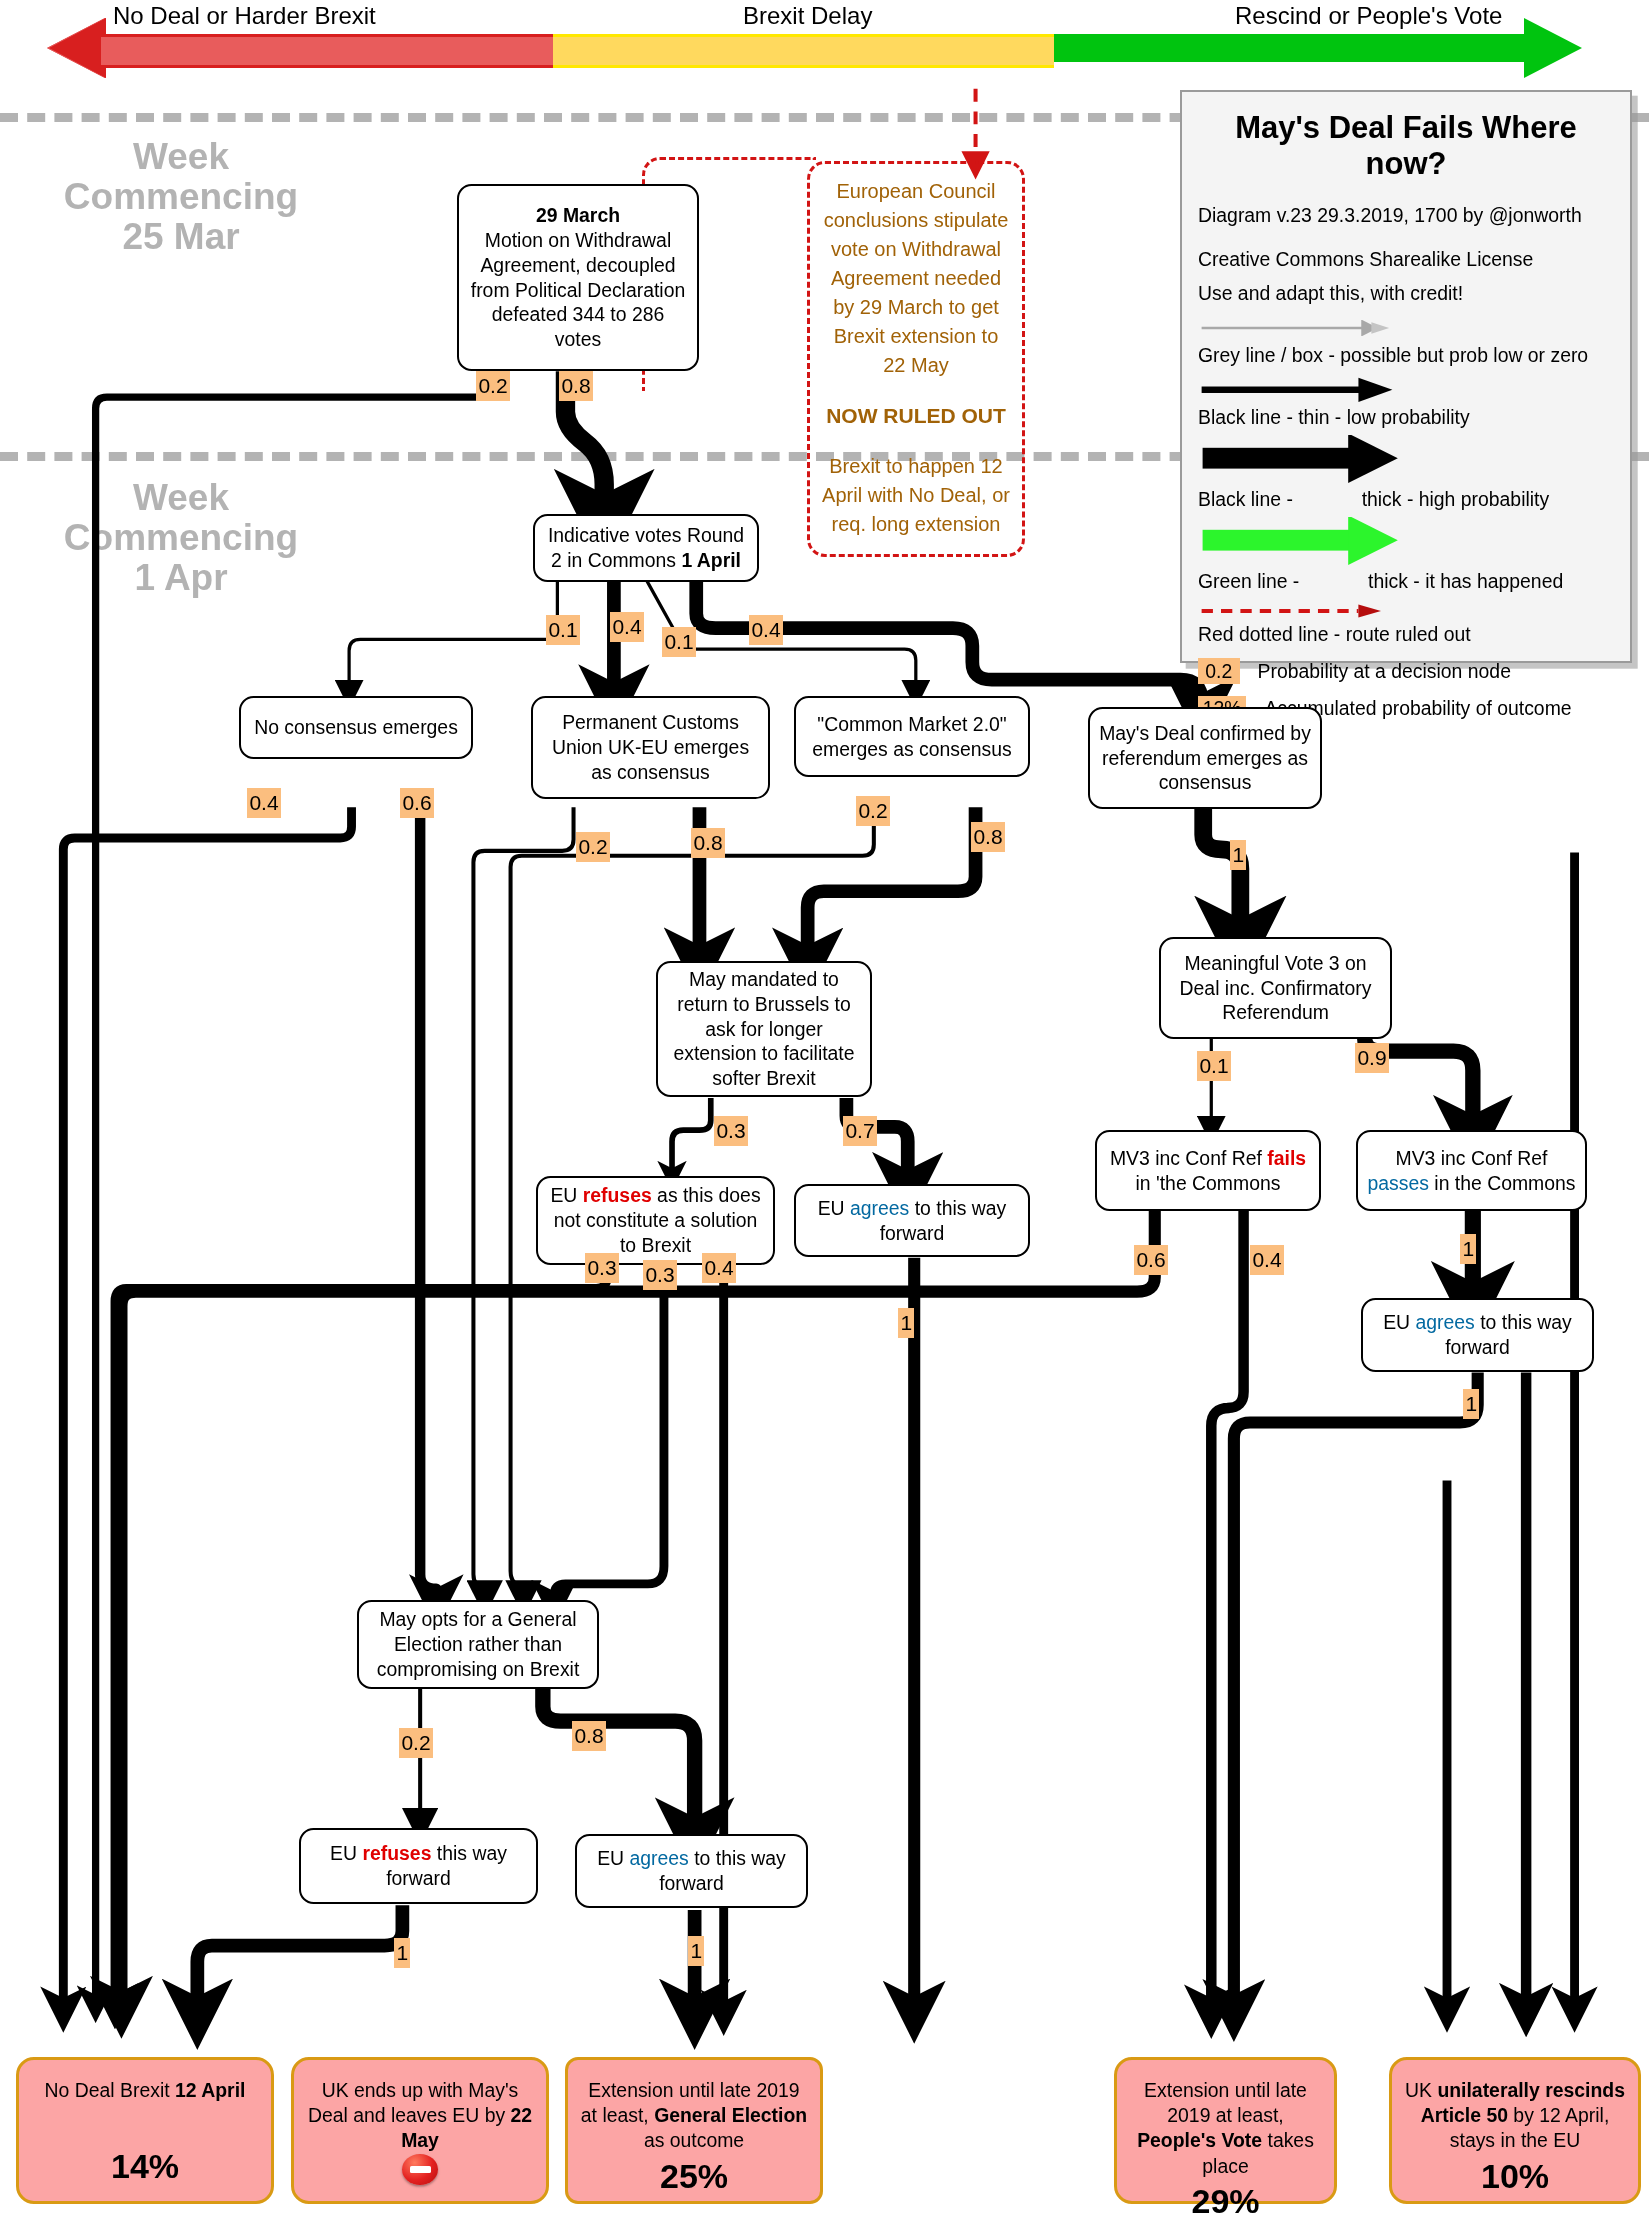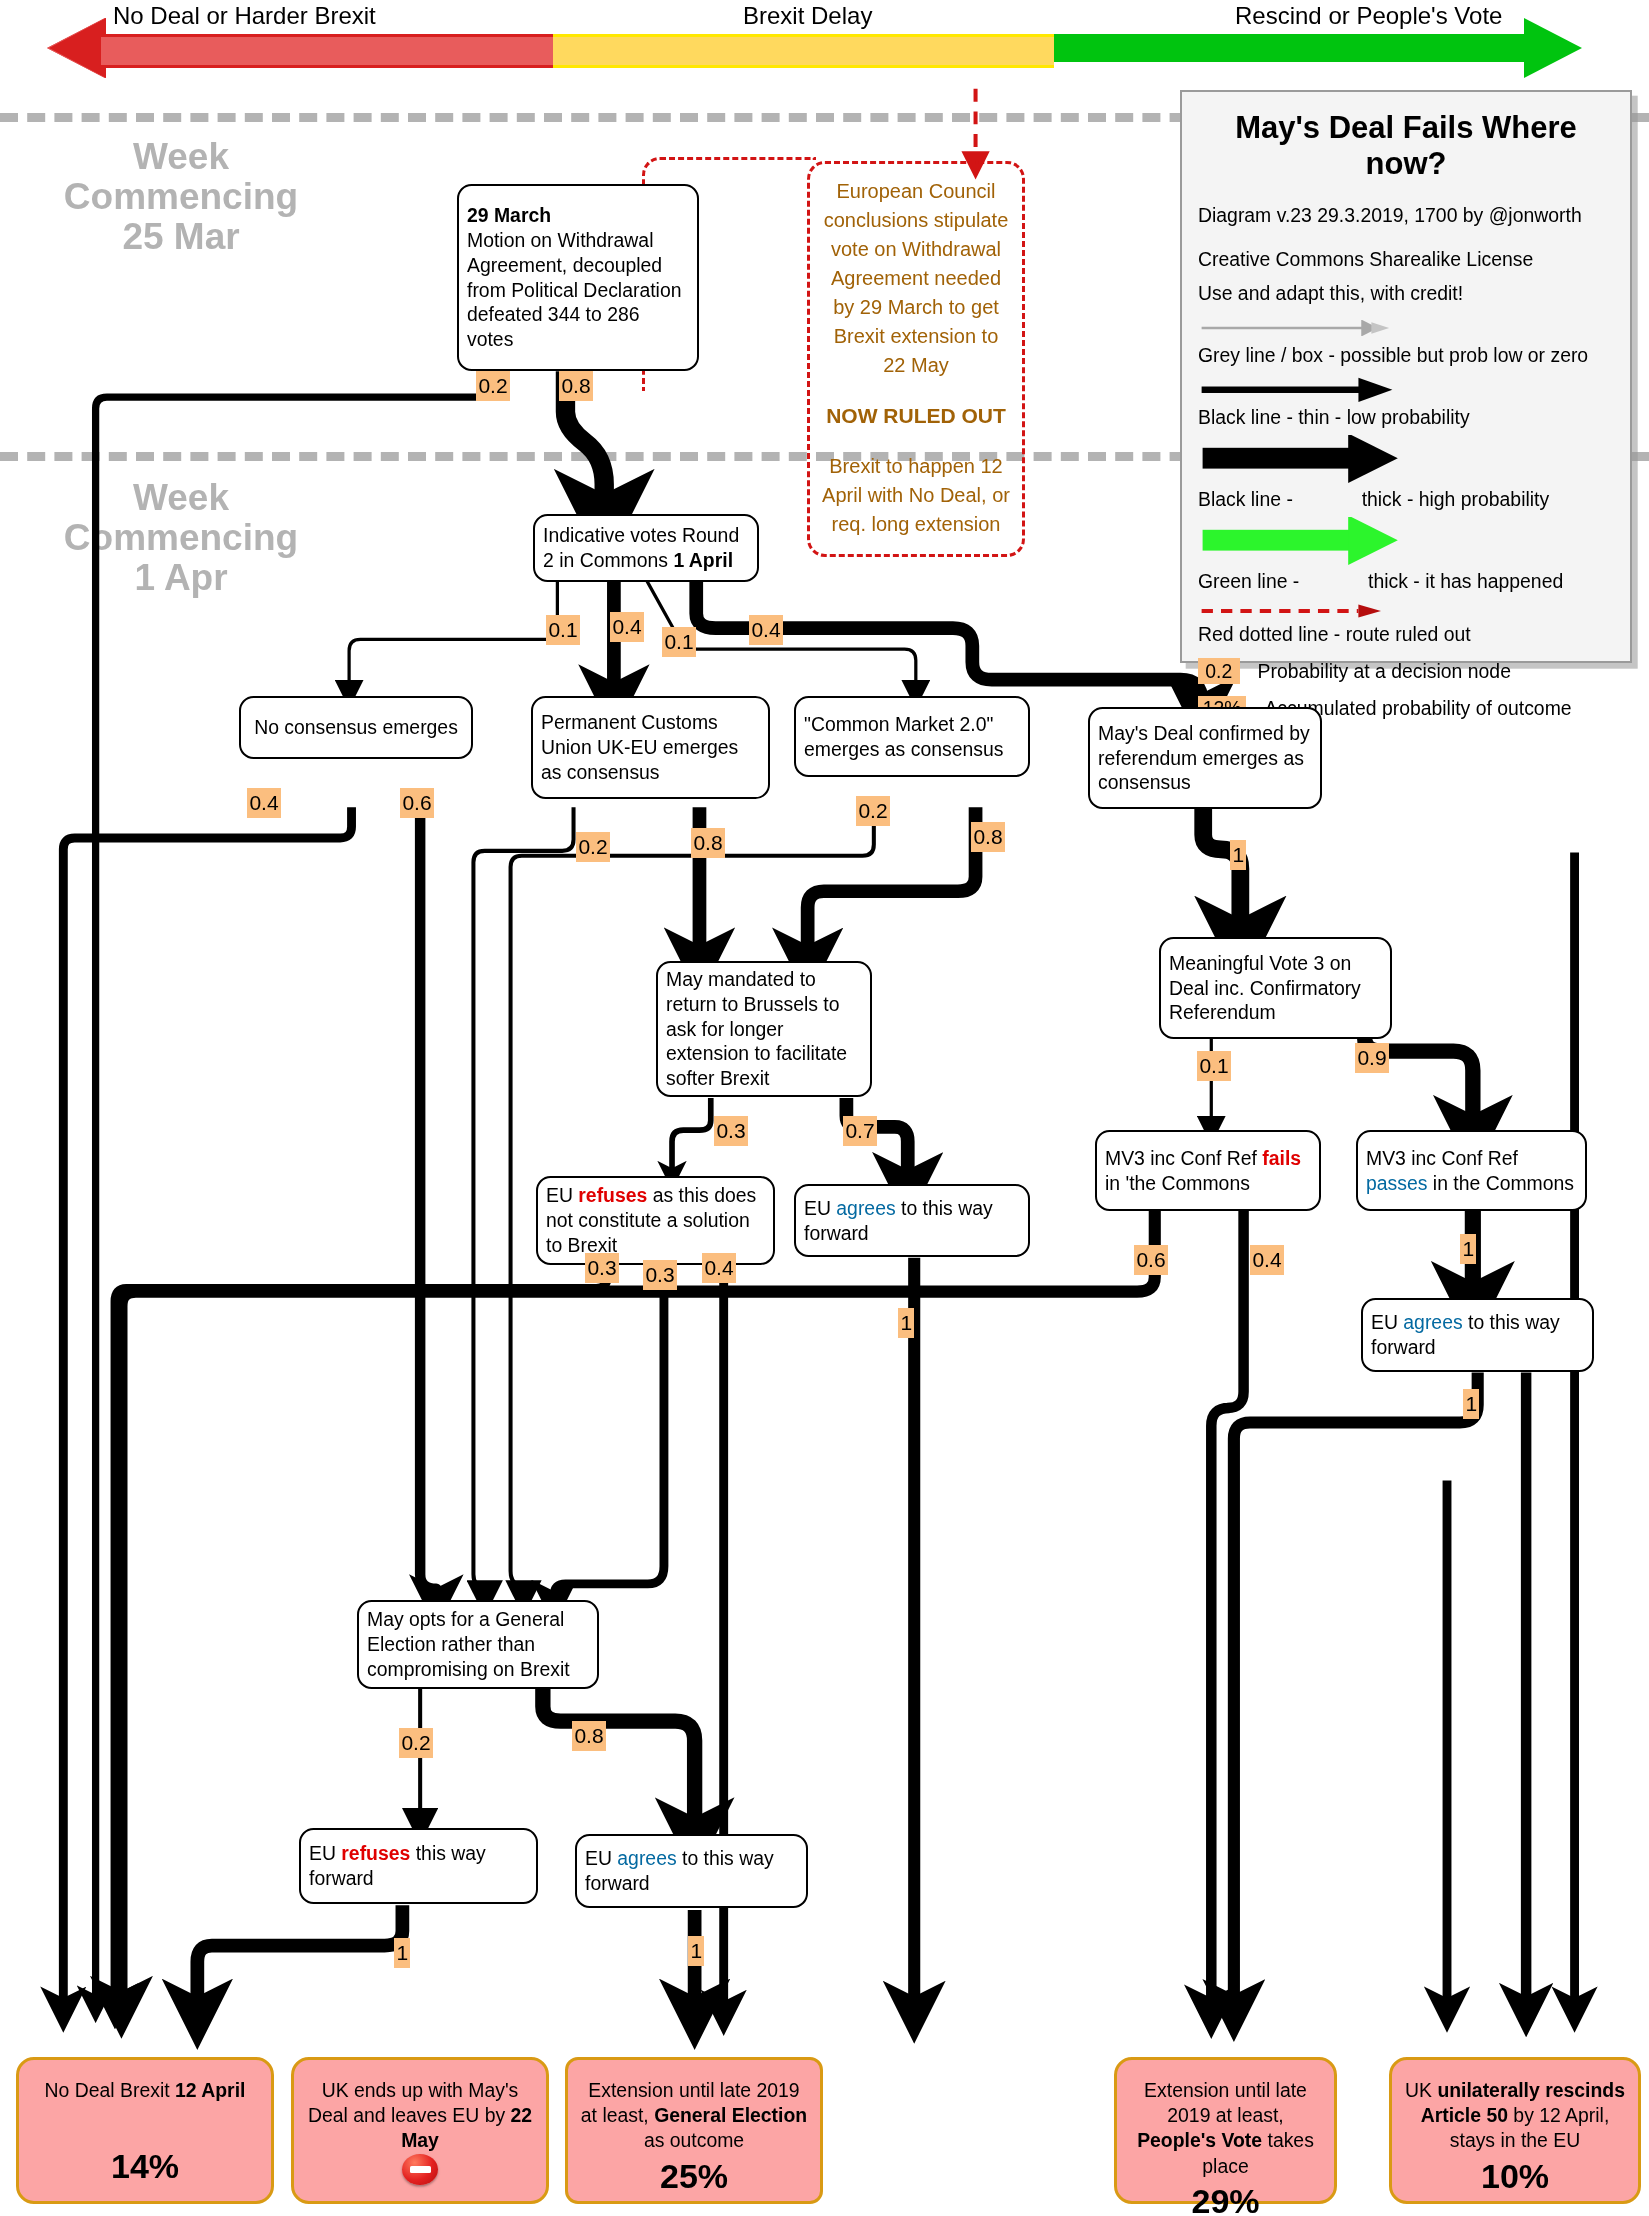--- a/index.html
+++ b/index.html
@@ -30,21 +30,21 @@
 
   
   .divider{position:absolute;left:0;width:1650px;height:0;
     border-top:9px dashed #b3b3b3;}
   .weeklabel{position:absolute;font-size:37px;font-weight:bold;color:#b3b3b3;
     text-align:center;line-height:1.08;width:266px;}
 
   
   .node{position:absolute;box-sizing:border-box;background:#fff;border:2.4px solid #000;
     border-radius:14.5px;display:flex;align-items:center;justify-content:center;
-    text-align:left;font-size:19.4px;line-height:1.28;color:#000;padding:11px 8px;}
+    text-align:center;font-size:19.4px;line-height:1.28;color:#000;padding:11px 8px;}
   .node b{font-weight:bold;}
   .red{color:#e00000;font-weight:bold;}
   .green{color:#0369a1;font-weight:normal;}
 
   
   .outcome{position:absolute;box-sizing:border-box;background:#fca5a5;
     border:3.2px solid #d99a14;border-radius:18px;
     display:flex;flex-direction:column;align-items:center;justify-content:flex-start;
     text-align:center;font-size:19.4px;line-height:1.3;color:#000;padding:18px 9.7px 8px 9.7px;}
   .outcome .otxt{flex:0 0 auto;}

